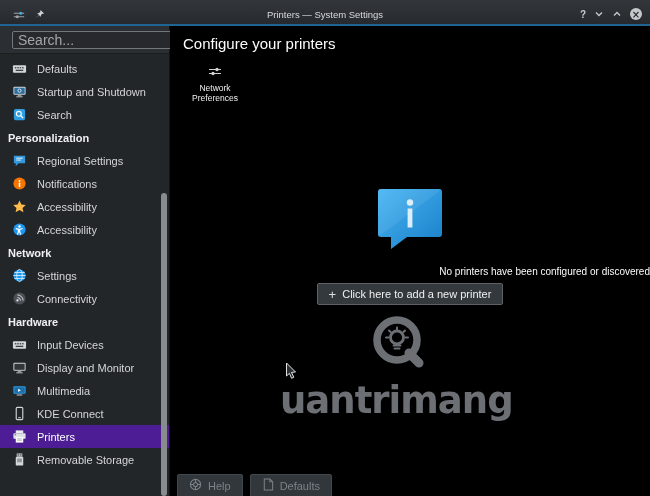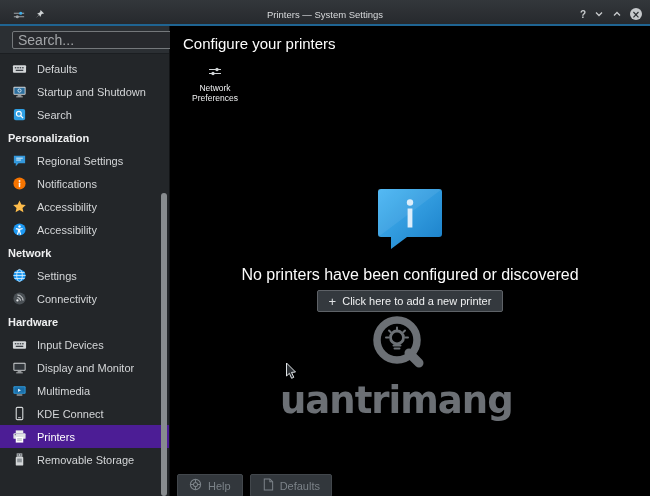--- a/index.html
+++ b/index.html
@@ -59,21 +59,21 @@
   }
   
   .main{flex:1;position:relative;background:#000000;}
   .main-header{font-size:15px;color:#fcfcfc;padding:9px 0 0 13px;font-weight:400;}
   .toolbar-item{
     margin:11px 0 0 6px;width:78px;text-align:center;cursor:pointer;
     display:flex;flex-direction:column;align-items:center;gap:2px;
   }
   .toolbar-item .ti-label{font-size:8.5px;color:#eff0f1;}
   .empty-state{position:absolute;top:162px;left:0;right:0;text-align:center;}
-  .empty-msg{margin-top:12px;font-size:16px;color:#fcfcfc;}
+  .empty-msg{margin-top:12px;font-size:10px;color:#fcfcfc;text-align:right;}
   .add-printer-btn{
     margin-top:6px;display:inline-flex;align-items:center;gap:6px;
     background:#34393e;border:1px solid #5e6267;border-radius:2px;
     color:#eff0f1;font-size:11px;padding:4px 11px;cursor:pointer;
     font-family:"Liberation Sans",sans-serif;
   }
   .add-printer-btn .plus{font-size:13px;line-height:11px;color:#dfe2e4;}
   .footer{position:absolute;bottom:7px;left:7px;display:flex;gap:7px;}
   .footer-btn{
     display:inline-flex;align-items:center;gap:6px;background:#32373c;

